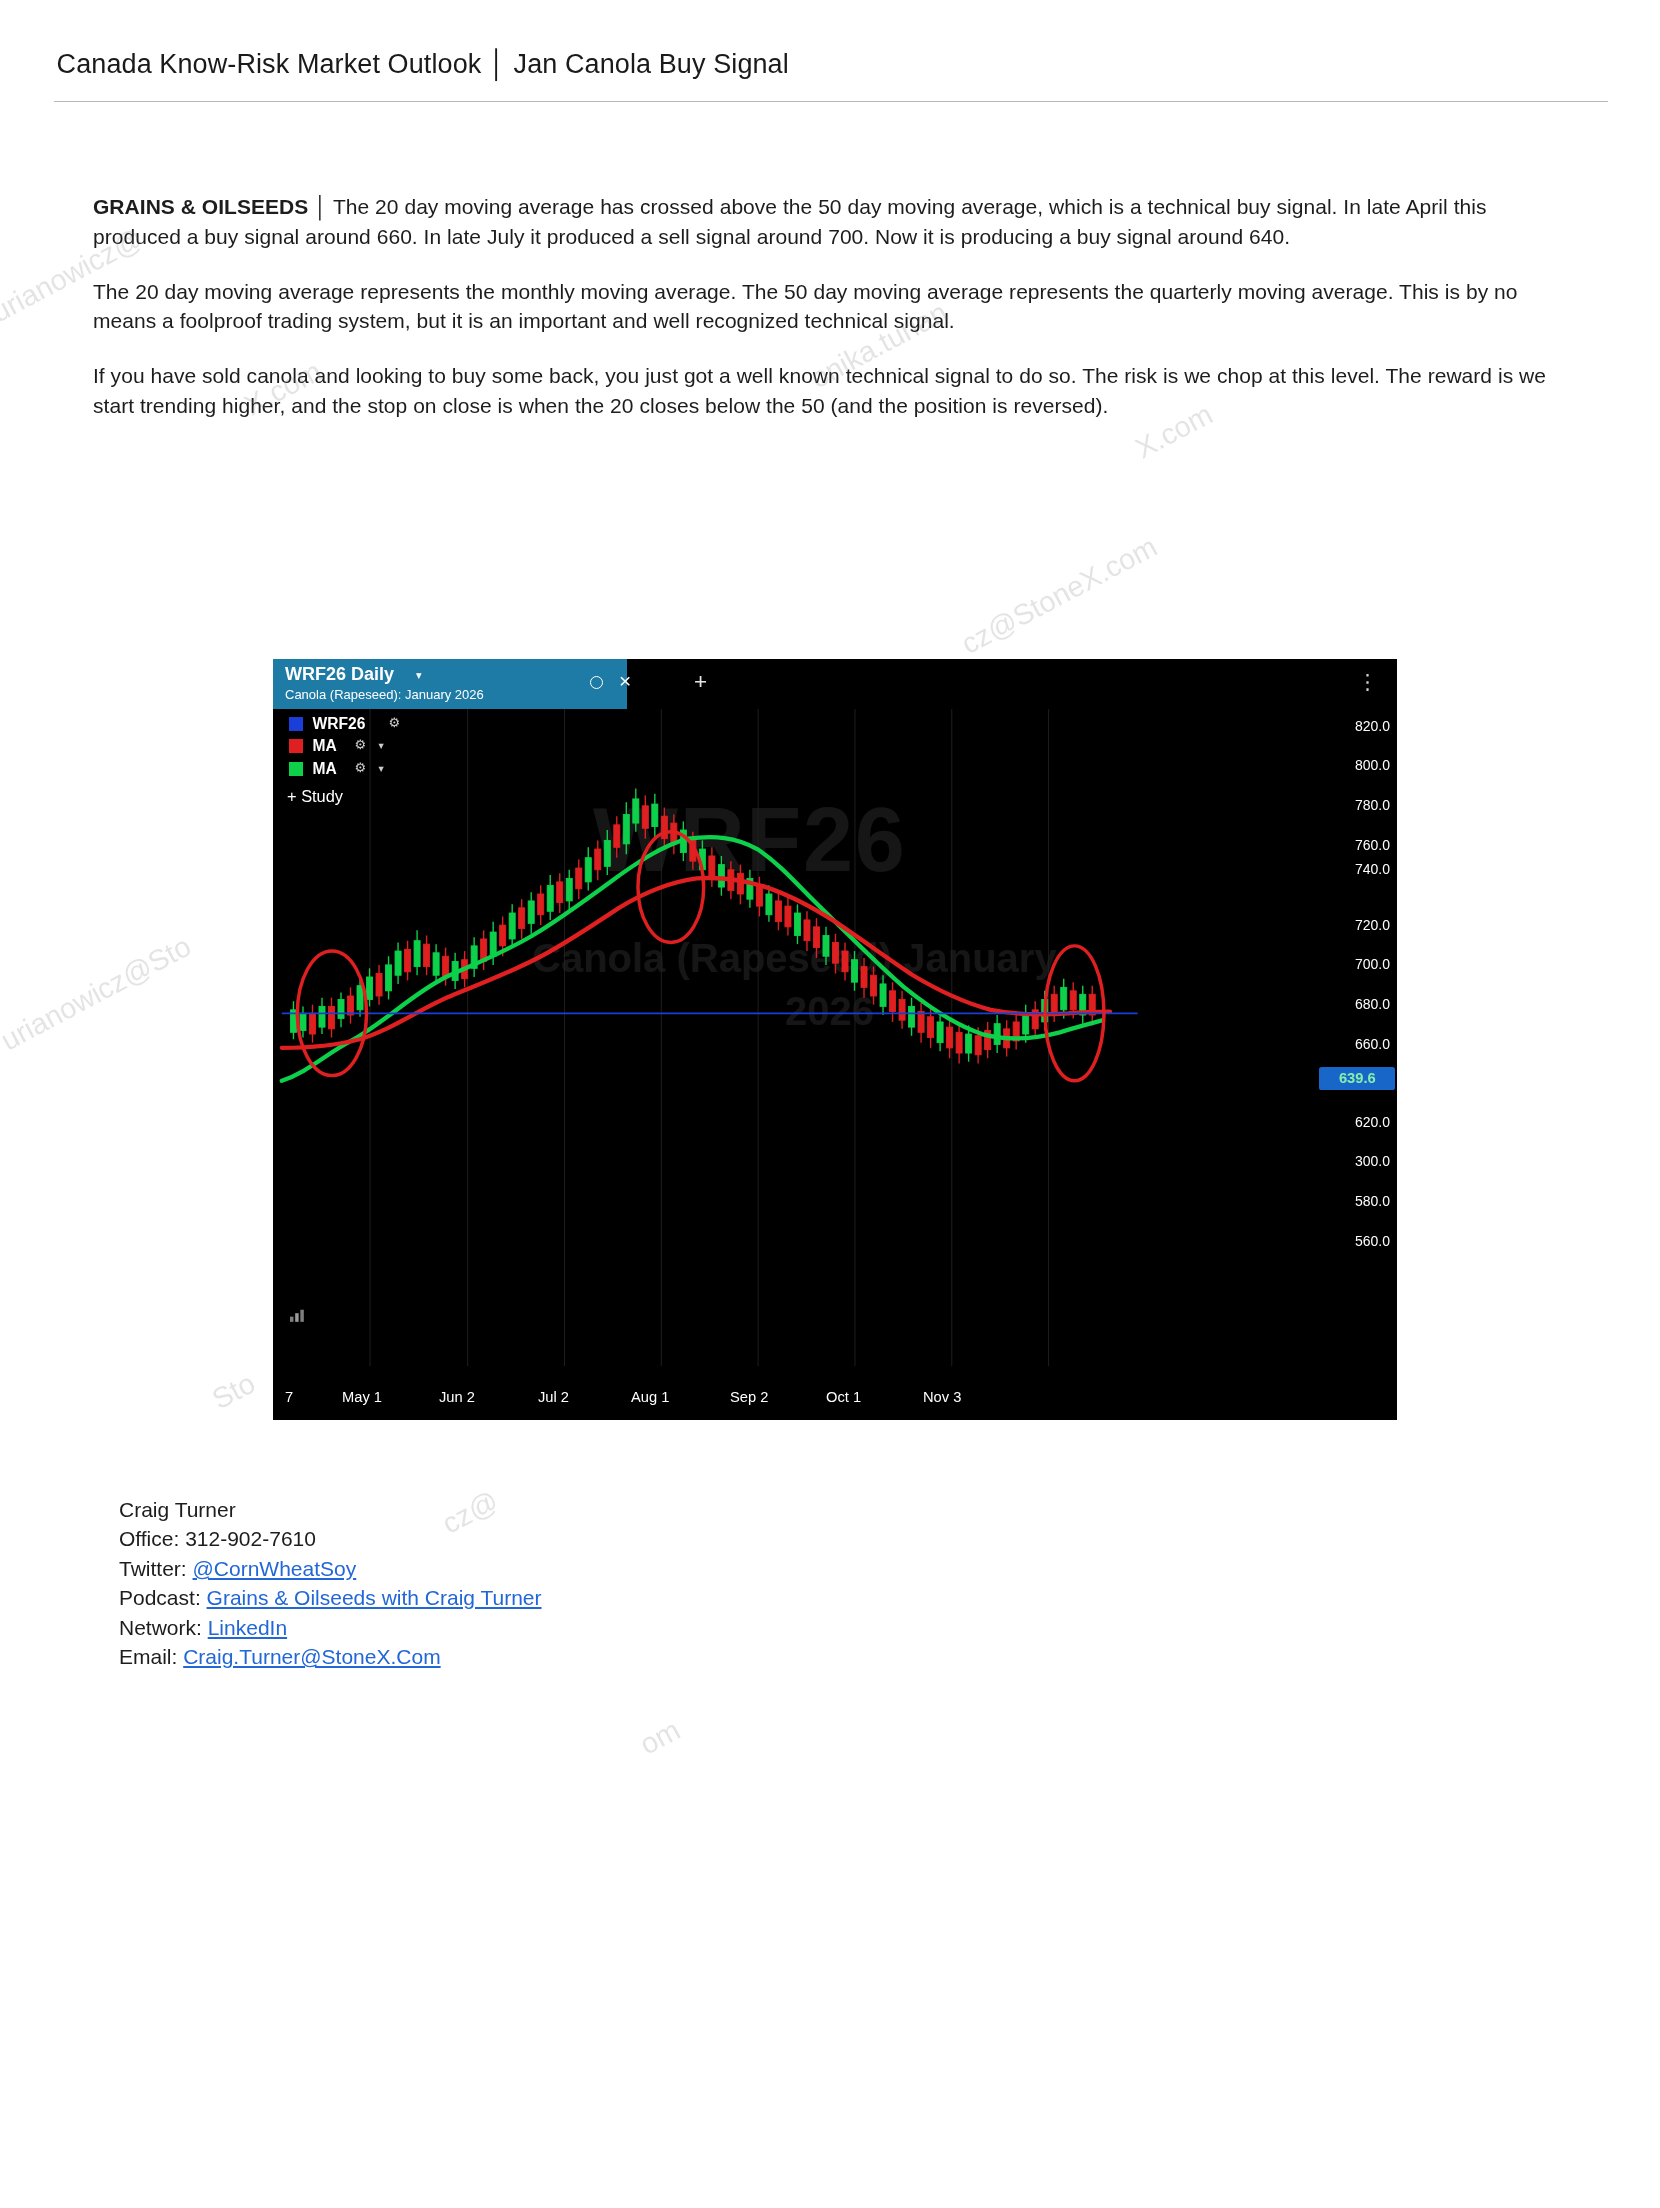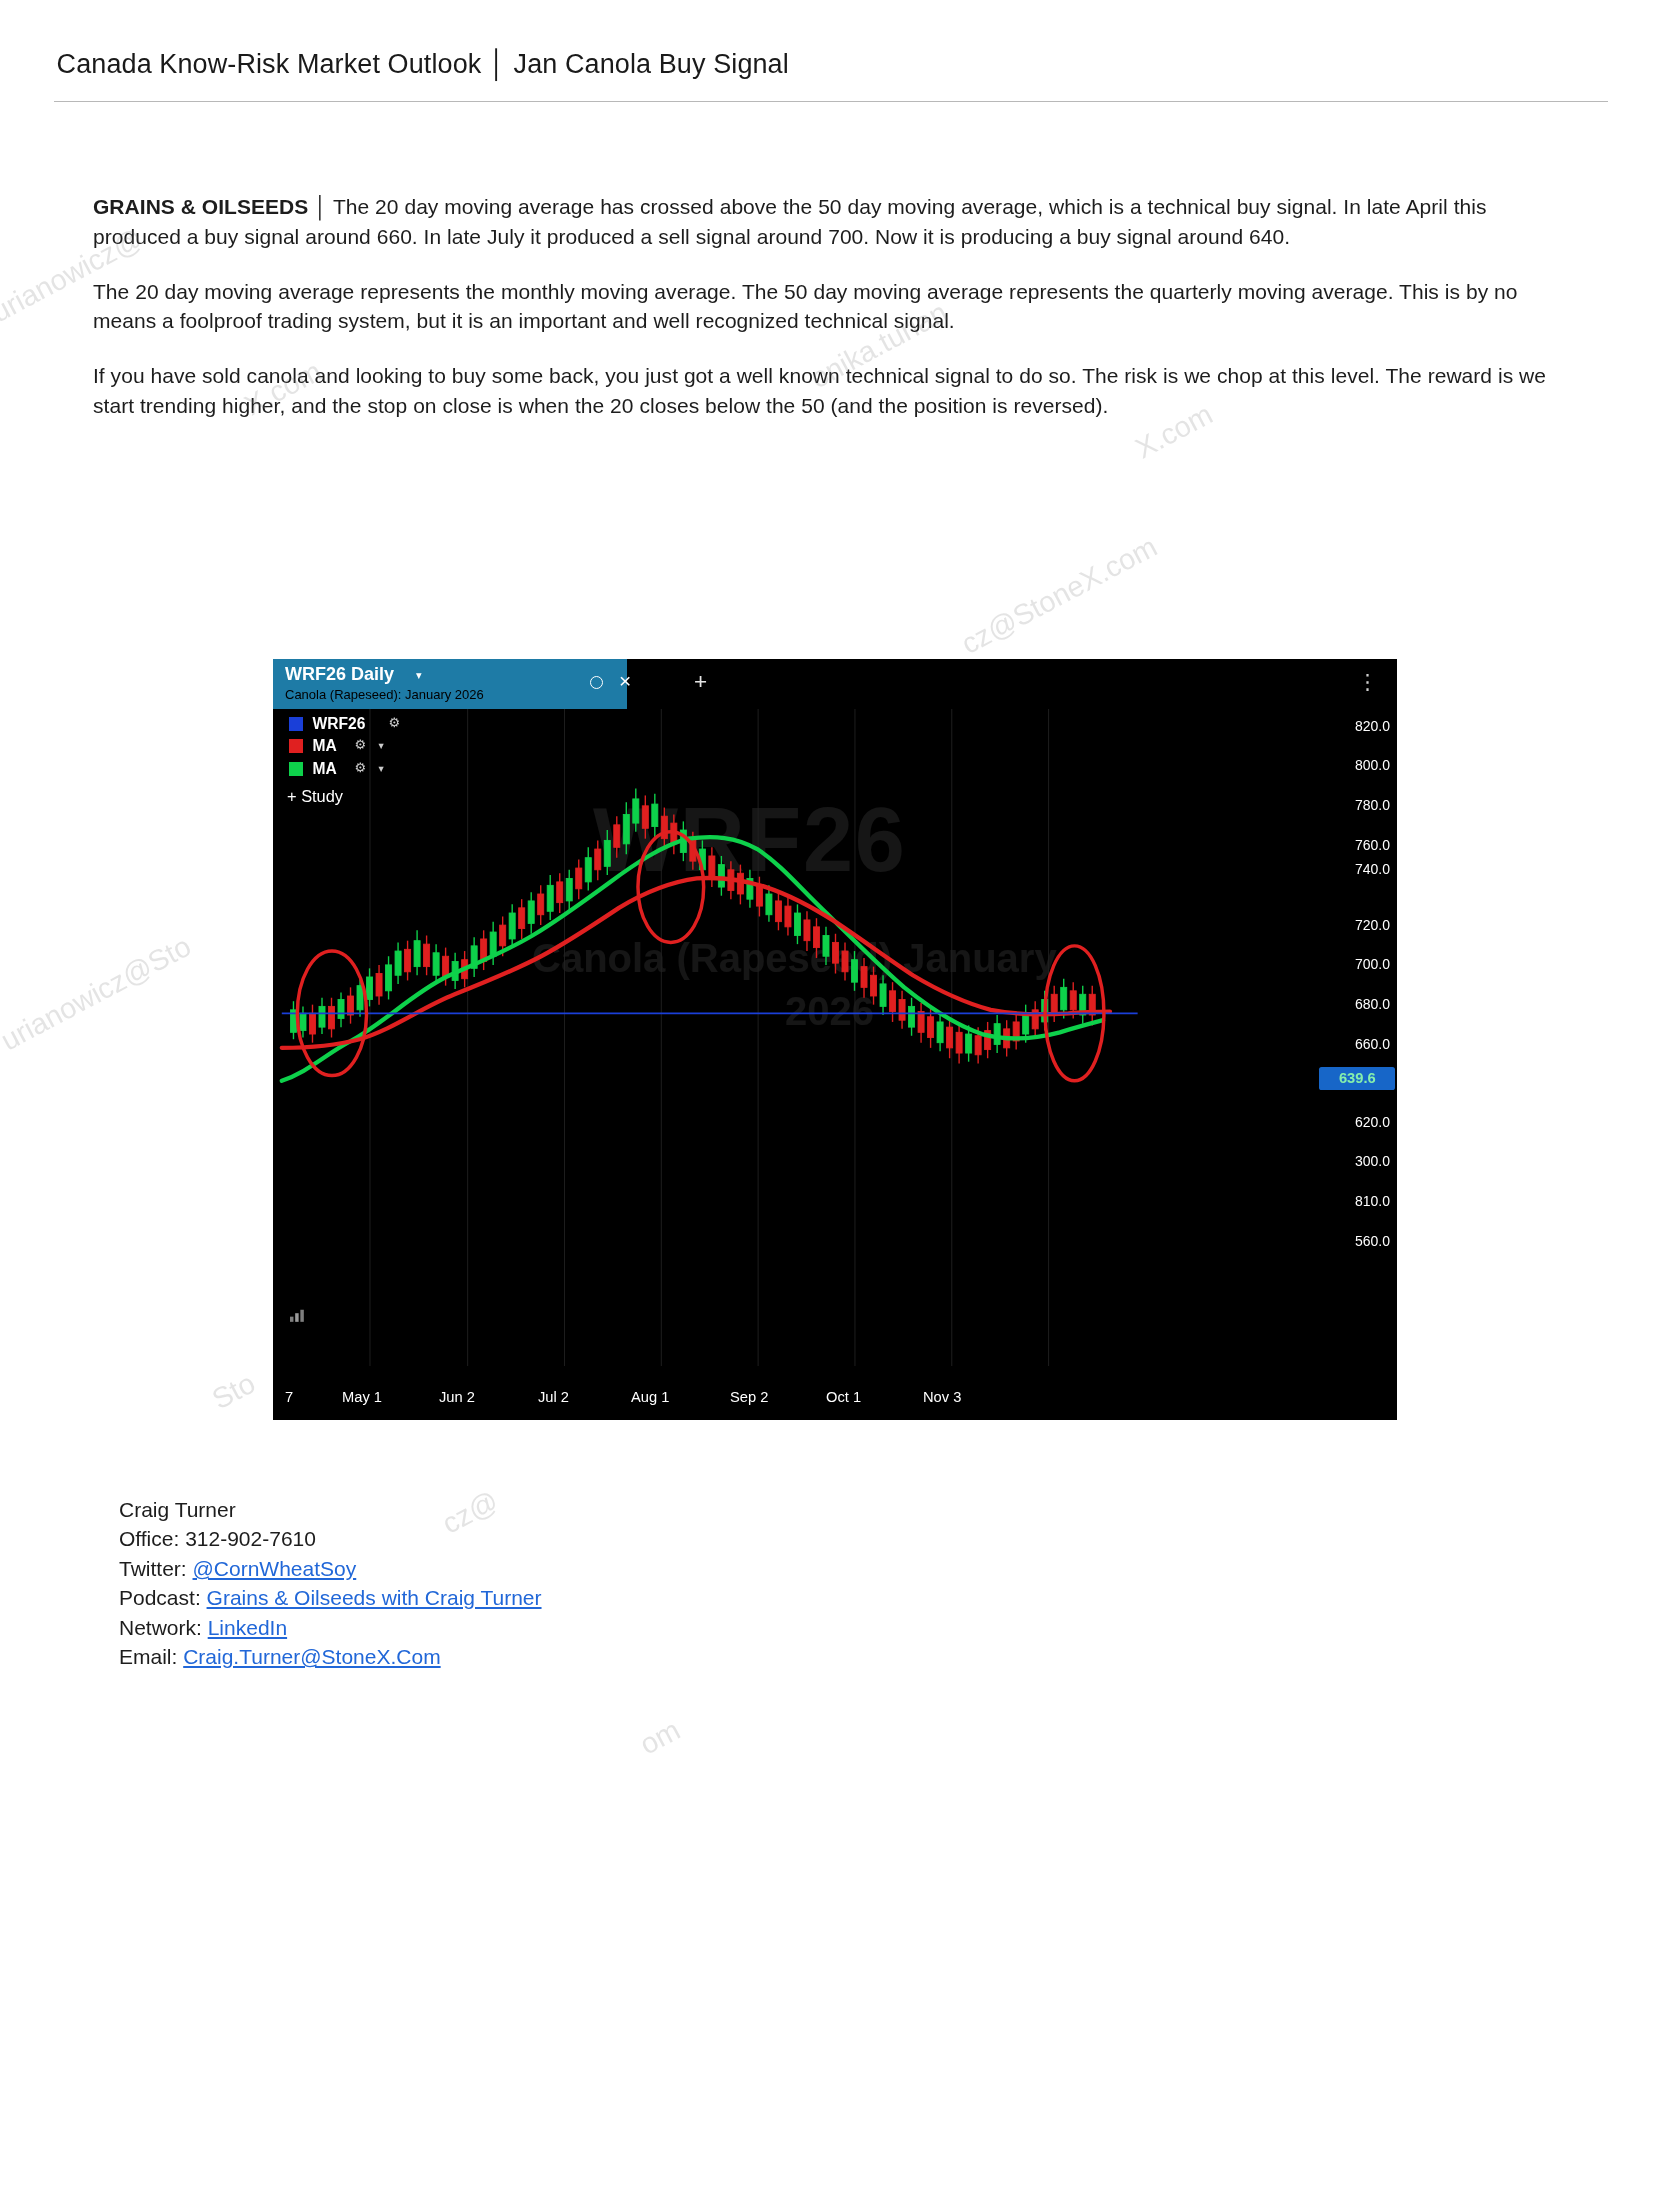--- a/index.html
+++ b/index.html
@@ -93,21 +93,21 @@
     left: 143px;
     top: 10.4px;
     font-size: 11.2px;
     color: #fff;
   }
   .tab .tab-sub {
     position: absolute;
     left: 12px;
     top: 28px;
     font-size: 13px;
-    color: #000000;
+    color: #ffffff;
     white-space: nowrap;
   }
   .tab .tab-circle {
     position: absolute;
     left: 317px;
     top: 17.3px;
     width: 13px;
     height: 13px;
     border: 1.7px solid #ffffff;
     border-radius: 50%;
@@ -546,21 +546,21 @@
       <div class="axis-lbl" style="top:88px;">780.0</div>
       <div class="axis-lbl" style="top:128px;">760.0</div>
       <div class="axis-lbl" style="top:152px;">740.0</div>
       <div class="axis-lbl" style="top:208px;">720.0</div>
       <div class="axis-lbl" style="top:247px;">700.0</div>
       <div class="axis-lbl" style="top:287px;">680.0</div>
       <div class="axis-lbl" style="top:327px;">660.0</div>
       <div class="price-tag" style="top:358px;">639.6</div>
       <div class="axis-lbl" style="top:405px;">620.0</div>
       <div class="axis-lbl" style="top:444px;">300.0</div>
-      <div class="axis-lbl" style="top:484px;">810.0</div>
+      <div class="axis-lbl" style="top:484px;">580.0</div>
       <div class="axis-lbl" style="top:524px;">560.0</div>
     </div>
 
     <div class="xaxis">
       <div class="x-lbl" style="left:12px;">7</div>
       <div class="x-lbl" style="left:69px;">May 1</div>
       <div class="x-lbl" style="left:166px;">Jun 2</div>
       <div class="x-lbl" style="left:265px;">Jul 2</div>
       <div class="x-lbl" style="left:358px;">Aug 1</div>
       <div class="x-lbl" style="left:457px;">Sep 2</div>

